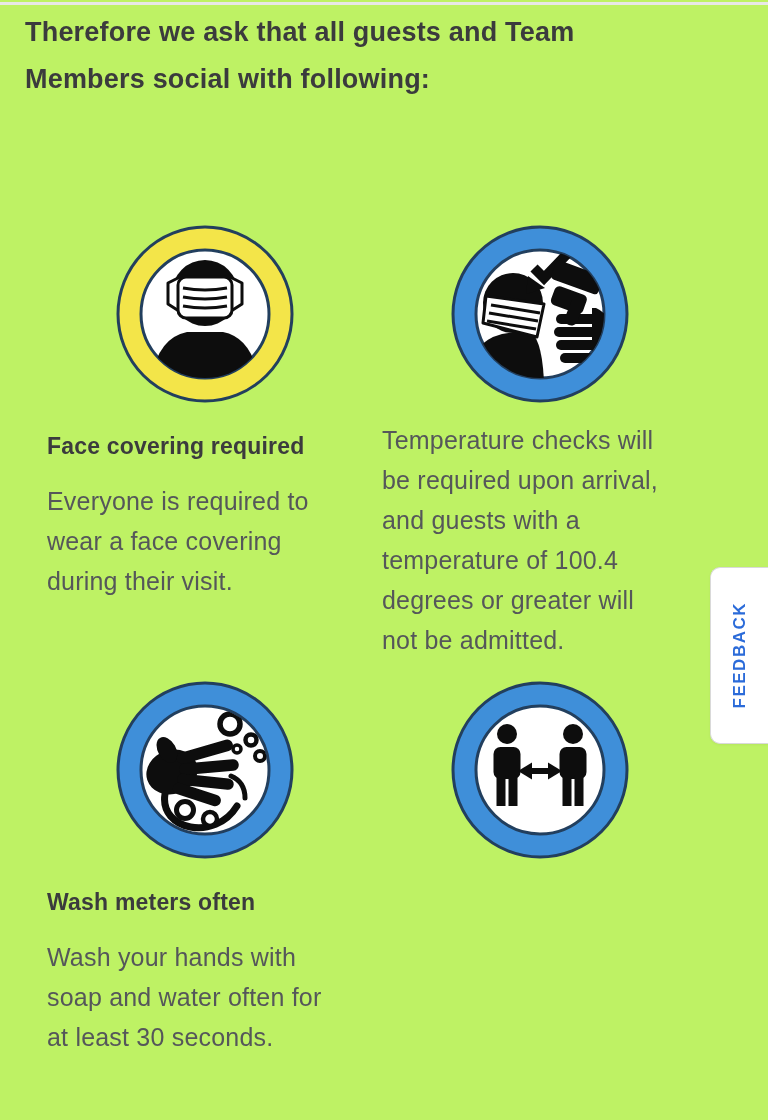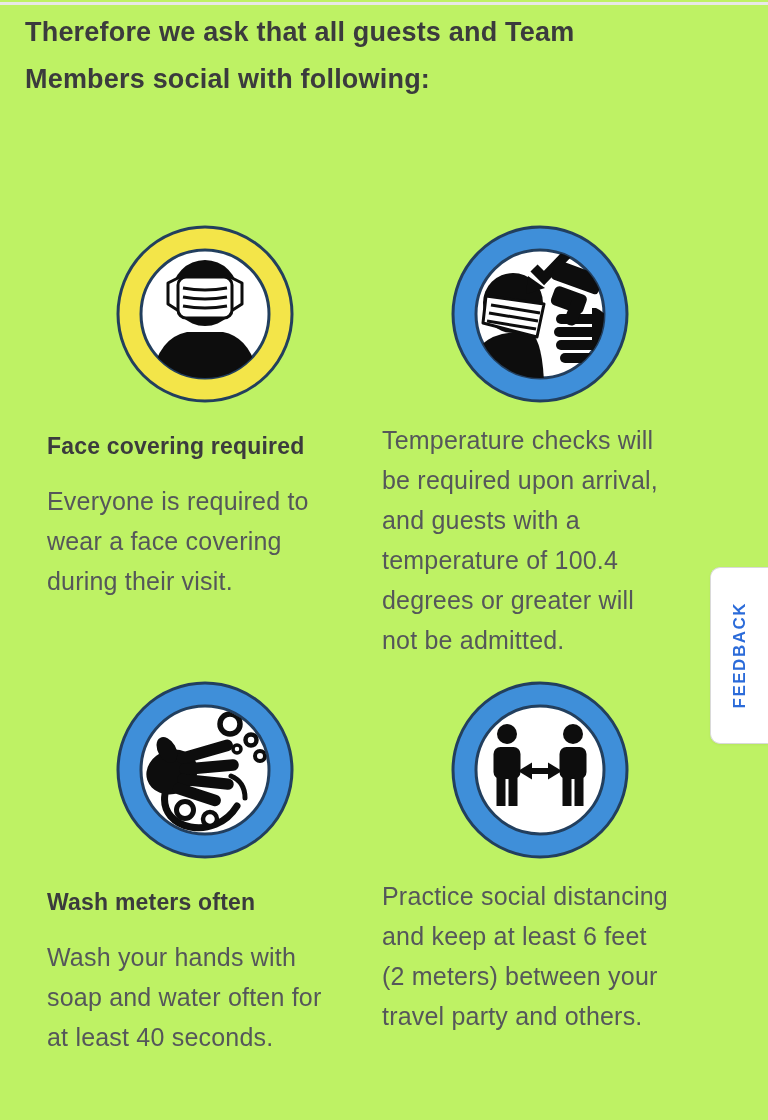--- a/index.html
+++ b/index.html
@@ -186,21 +186,21 @@
           </g>
           <path d="M50 114 C 44 150 100 162 122 126" stroke="#0d0d0d" stroke-width="7" fill="none" stroke-linecap="round"></path>
           <path d="M116 96 Q 130 102 130 118" stroke="#0d0d0d" stroke-width="5" fill="none" stroke-linecap="round"></path>
           <g fill="#ffffff" stroke="#0d0d0d">
             <circle cx="70" cy="130" r="8.5" stroke-width="5"></circle>
             <circle cx="95" cy="139" r="7" stroke-width="4.5"></circle>
           </g>
         </g>
       </svg>
       <h2 class="card-title">Wash meters often</h2>
-      <p class="card-desc">Wash your hands with soap and water often for at least 40 seconds.</p>
+      <p class="card-desc">Wash your hands with soap and water often for at least 30 seconds.</p>
     </section>
 
     <section class="card">
       <svg class="card-icon" viewBox="0 0 180 180">
         <defs>
             <clipPath id="clipS">
               <circle cx="90" cy="90" r="64"></circle>
             </clipPath>
           </defs>
         <circle cx="90" cy="90" r="87" stroke="#223f5e" stroke-width="3" fill="#3f8fd9"></circle>
@@ -212,21 +212,20 @@
           <rect x="58.5" y="95" width="9" height="31"></rect>
           <circle cx="123" cy="54" r="10"></circle>
           <rect x="109.5" y="67" width="27" height="32" rx="7"></rect>
           <rect x="112.5" y="95" width="9" height="31"></rect>
           <rect x="124.5" y="95" width="9" height="31"></rect>
           <rect x="80" y="88" width="20" height="6"></rect>
           <polygon points="68,91 82,82.5 82,99.5"></polygon>
           <polygon points="112,91 98,82.5 98,99.5"></polygon>
         </g>
       </svg>
-      <p class="card-desc">Practice social distancing and keep at least 6 feet (2 meters) between your travel party and others.</p>
     </section>
 
   </div>
 
   <div class="feedback-tab">
     <span class="feedback-label">FEEDBACK</span>
   </div>
 </div>
 
 </body></html>

